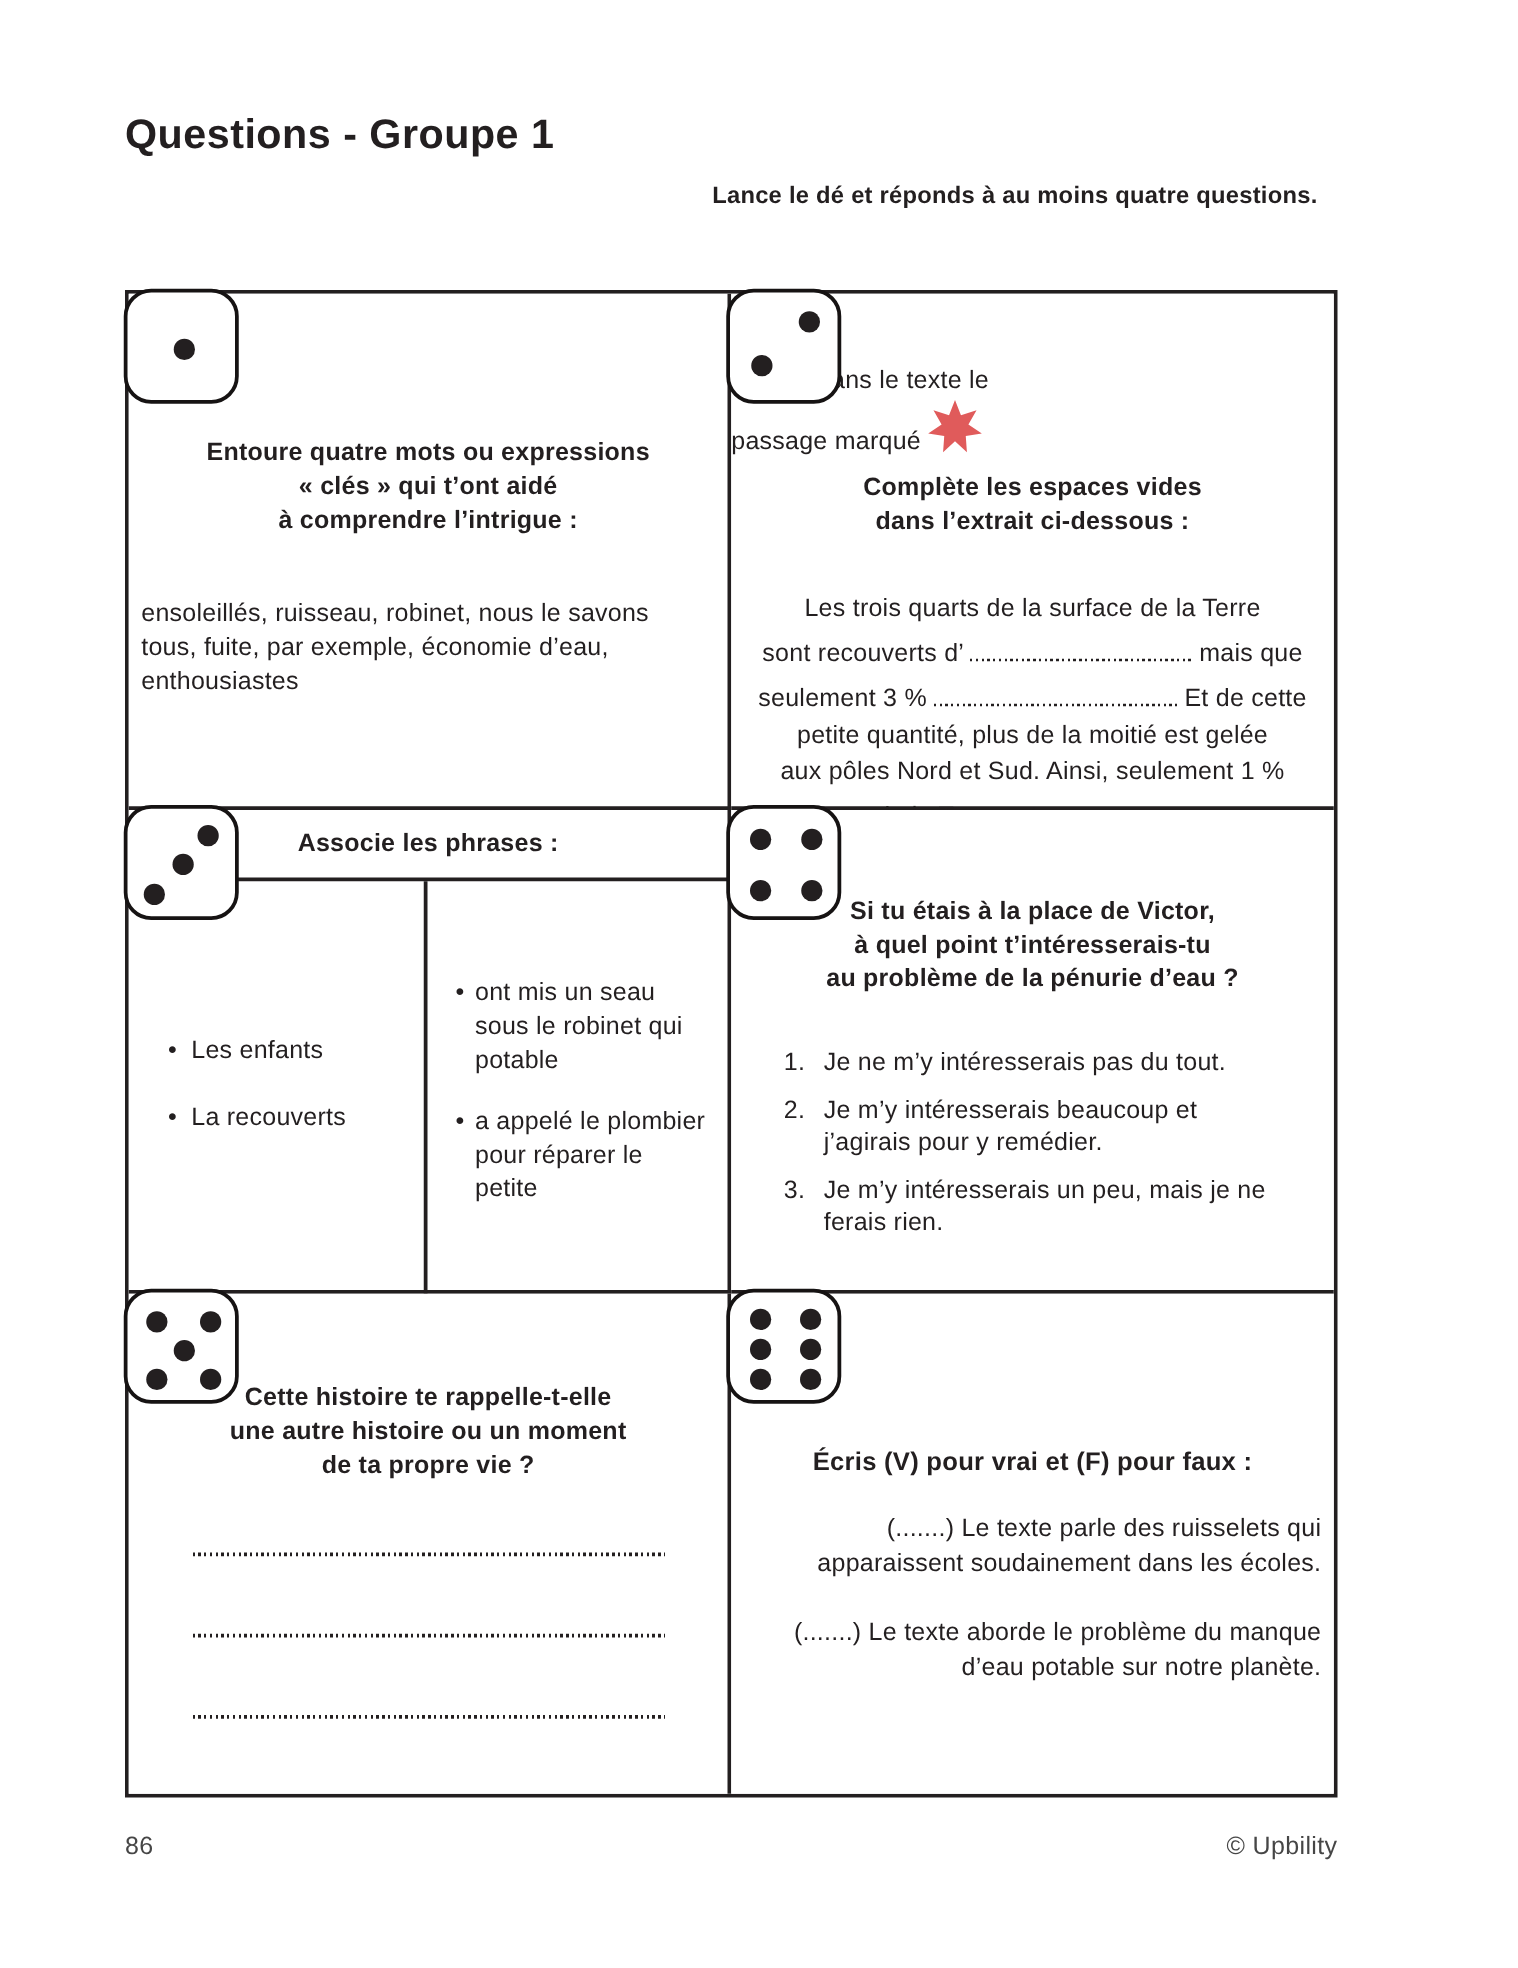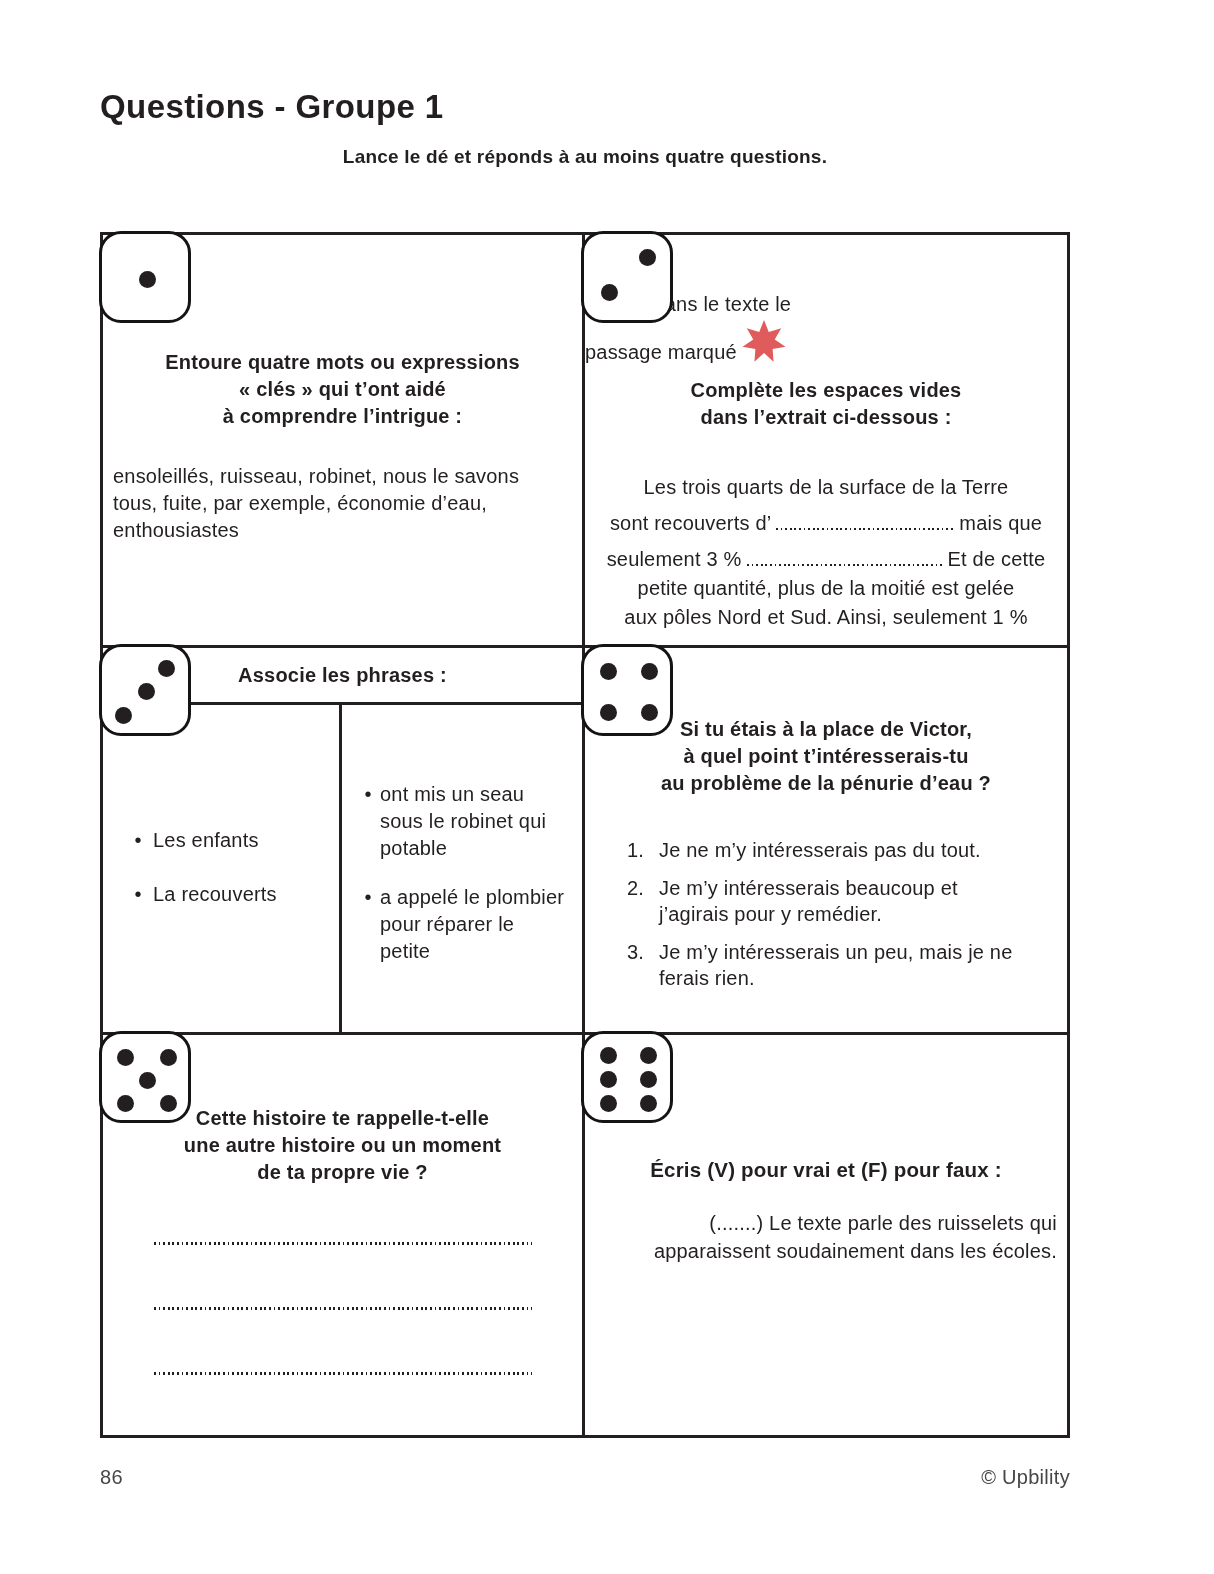--- a/index.html
+++ b/index.html
@@ -6,22 +6,22 @@
   .page{
     position:relative;width:1214px;height:1574px;background:#ffffff;
     font-family:"Liberation Sans", sans-serif;color:#231f20;letter-spacing:0.2px;
     overflow:hidden;
   }
   .page-title{
     position:absolute;top:88px;left:100px;width:970px;margin:0;
     text-align:left;font-size:33px;font-weight:700;letter-spacing:0.4px;
   }
   .page-subtitle{
-    position:absolute;top:146px;left:100px;width:970px;margin:0;
-    text-align:center;font-size:19px;font-weight:600;
+    position:absolute;top:146px;left:84px;width:970px;margin:0;
+    text-align:right;font-size:19px;font-weight:600;
   }
   .grid{
     position:absolute;top:232px;left:100px;width:964px;height:1200px;
     border:3px solid #231f20;
     display:grid;grid-template-columns:482px 482px;grid-template-rows:413px 387px 400px;
   }
   .cell{position:relative;box-sizing:border-box;background:#ffffff;}
   .bR{border-right:3px solid #231f20;}
   .bB{border-bottom:3px solid #231f20;}
   
@@ -35,21 +35,21 @@
   .d3-a{top:13px;left:56px;} .d3-b{top:36px;left:36px;} .d3-c{top:60px;left:13px;}
   .d4-tl{top:16px;left:16px;} .d4-tr{top:16px;left:57px;} .d4-bl{top:57px;left:16px;} .d4-br{top:57px;left:57px;}
   .d5-tl{top:15px;left:15px;} .d5-tr{top:15px;left:58px;} .d5-c{top:38px;left:37px;} .d5-bl{top:61px;left:15px;} .d5-br{top:61px;left:58px;}
   .d6-l1{top:13px;left:16px;} .d6-l2{top:37px;left:16px;} .d6-l3{top:61px;left:16px;}
   .d6-r1{top:13px;left:56px;} .d6-r2{top:37px;left:56px;} .d6-r3{top:61px;left:56px;}
   
   .h-bold{font-weight:700;font-size:20px;line-height:27px;text-align:center;white-space:pre-line;margin:0;}
   .t-reg{font-size:20px;line-height:27px;white-space:pre-line;margin:0;}
   
   .c1-head{margin-top:114px;}
-  .c1-body{margin-top:33px;padding:0 10px;}
+  .c1-body{margin-top:48px;padding:0 10px;}
   
   .c2-intro1{margin-top:56px;}
   .c2-intro2{margin-top:13px;white-space:nowrap;}
   .star-svg{vertical-align:middle;margin-left:5px;transform:translateY(-12px);}
   .c2-head{margin-top:0px;}
   .c2-para{margin-top:43px;padding:0 12px;font-size:20px;text-align:center;}
   .pline{line-height:26px;margin-top:3px;}
   .pline.sp{margin-top:10px;}
   .nowrap{white-space:nowrap;}
   .blank{
@@ -211,20 +211,21 @@
         <span class="pip d6-l1"></span>
           <span class="pip d6-l2"></span>
           <span class="pip d6-l3"></span>
         <span class="pip d6-r1"></span>
           <span class="pip d6-r2"></span>
           <span class="pip d6-r3"></span>
       </div>
       <p class="h-bold c6-head">Écris (V) pour vrai et (F) pour faux :</p>
       <div class="c6-items">
         <div class="vf-item">(.......) Le texte parle des ruisselets qui apparaissent soudainement dans les écoles.</div>
+        <div class="vf-item">(.......) Le texte aborde le problème du manque d’eau potable sur notre planète.</div>
       </div>
     </section>
 
   </div>
 
   <div class="footer">
     <span>86</span>
     <span>© Upbility</span>
   </div>
 

